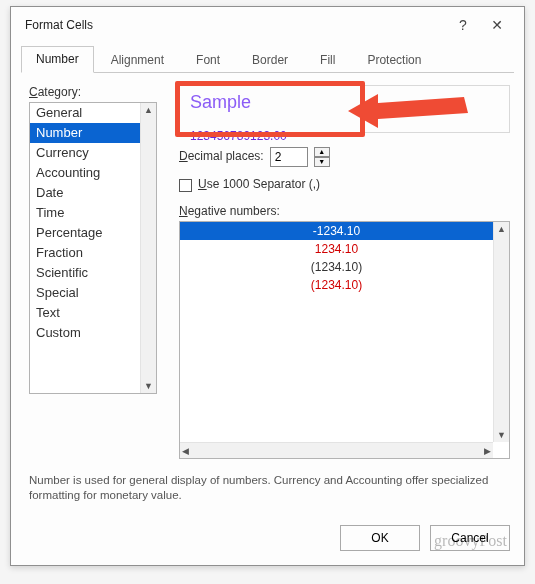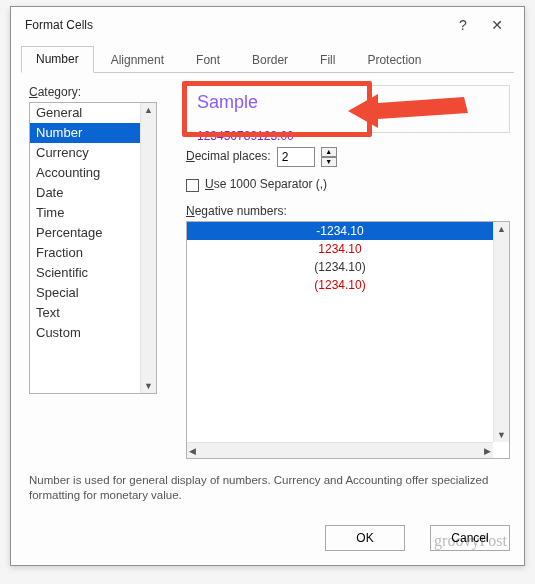--- a/index.html
+++ b/index.html
@@ -54,21 +54,21 @@
     .tab.active {
       background: #fdfdfd;
       border-color: #c9c9c9;
       border-bottom: 1px solid #fdfdfd;
       color: #222;
     }
     .content {
       flex: 1;
       padding: 12px 14px 8px 18px;
       display: flex;
-      gap: 29px;
+      gap: 22px;
     }
     .left-col { width: 128px; display: flex; flex-direction: column; }
     .label { font-size: 12px; margin-bottom: 3px; }
     .underline-first::first-letter { text-decoration: underline; }
     .category-list {
       border: 1px solid #b3b3b3;
       height: 292px;
       overflow: hidden;
       background: #fff;
       position: relative;
@@ -140,21 +140,21 @@
     }
     .neg-list .scroll-v { bottom: 16px; height: auto; }
     .desc {
       padding: 6px 18px 0 18px;
       font-size: 11.5px;
       color: #555;
       line-height: 15px;
       height: 50px;
     }
     .btn-row {
-      display: flex; justify-content: flex-end; gap: 25px;
+      display: flex; justify-content: flex-end; gap: 10px;
       padding: 8px 14px 14px 14px;
     }
     .btn-row button {
       width: 80px; height: 26px;
       border: 1px solid #a9a9a9; background: #fdfdfd;
       font-size: 12px;
     }
     .watermark {
       position: absolute;
       right: 28px; bottom: 34px;

